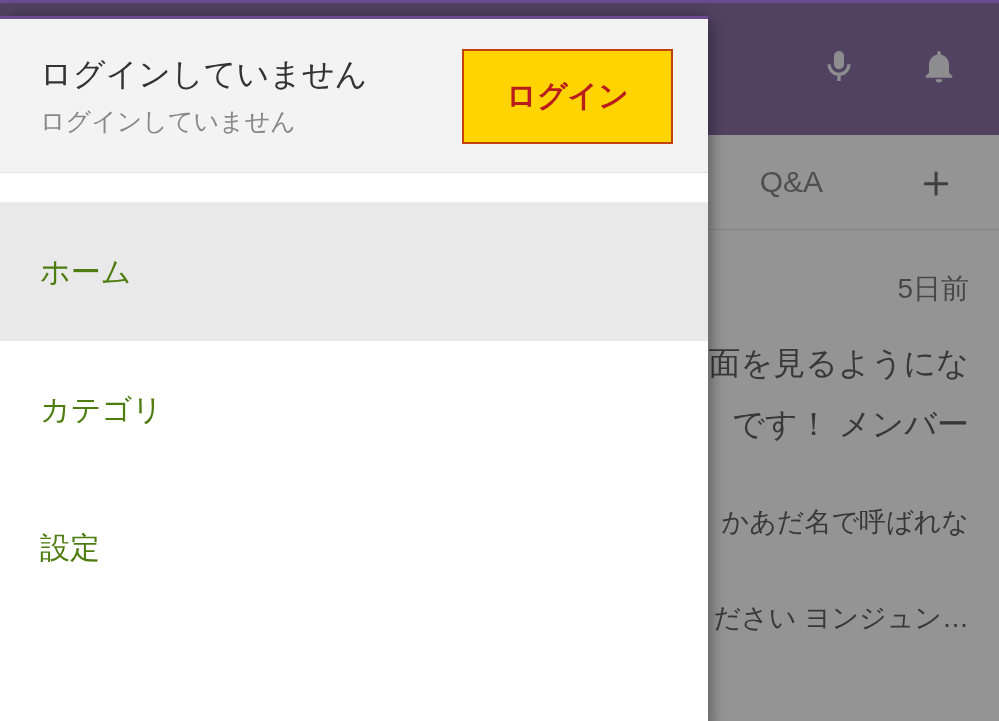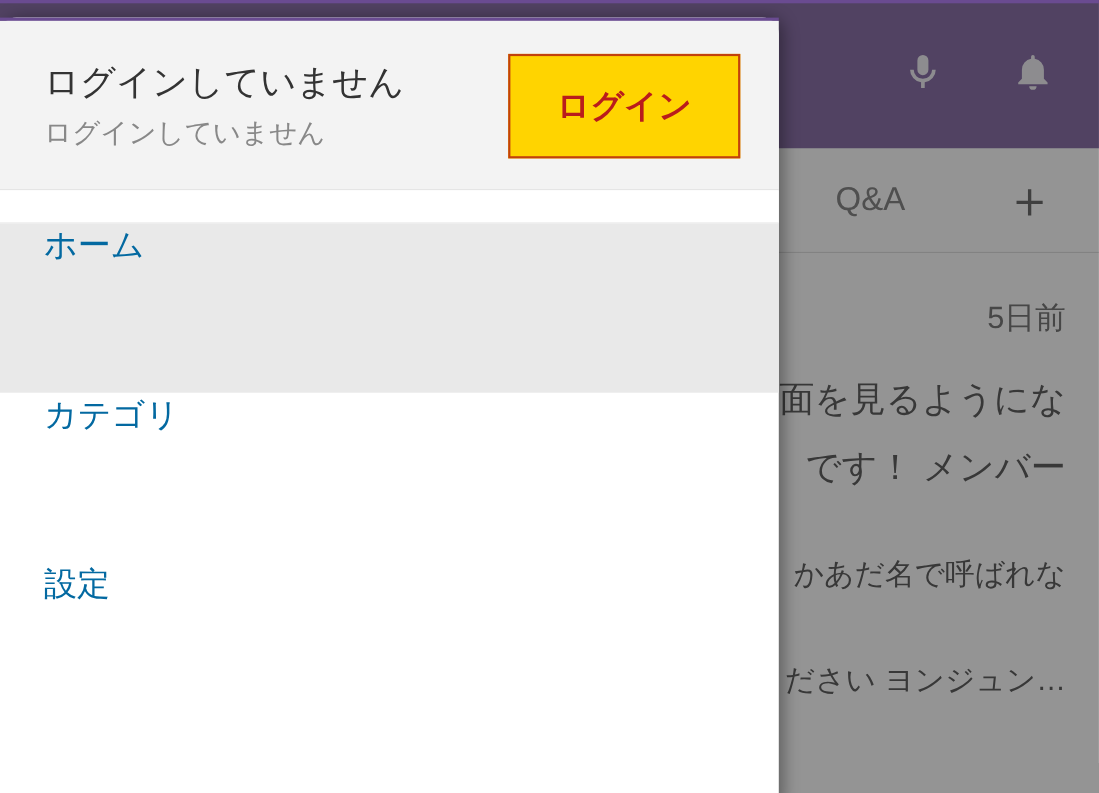--- a/index.html
+++ b/index.html
@@ -114,26 +114,26 @@
       height: 30px;
       background: #ffffff;
       border-bottom: 1px solid #eee;
     }
     .drawer-menu {
       flex: 1;
       display: flex;
       flex-direction: column;
     }
     .menu-item {
-      height: 154px;
+      height: 138px;
       display: flex;
-      align-items: flex-start;
+      align-items: center;
       padding-left: 40px;
       font-size: 30px;
-      color: #0369a1;
+      color: #4d7c0f;
       cursor: pointer;
     }
     .menu-item.selected {
       background: #e9e9e9;
     }
   </style>
 </head>
 <body>
 
 <div class="bg-layer">

